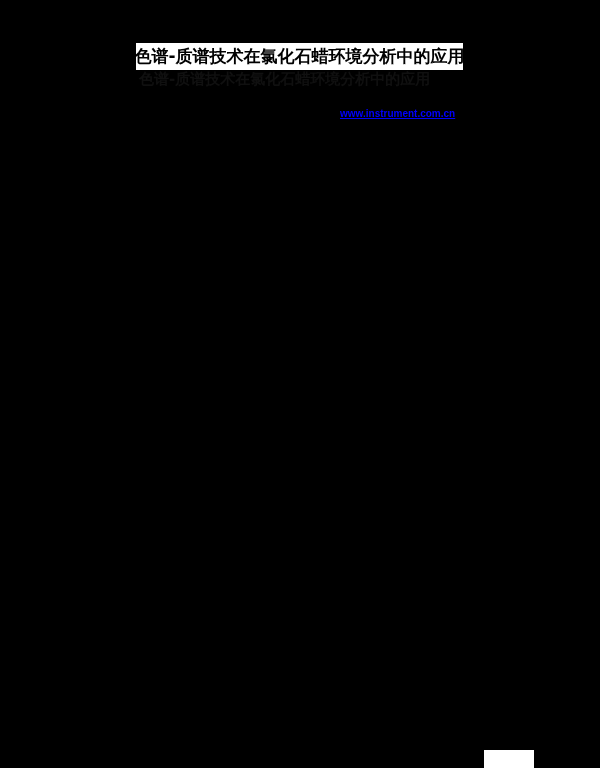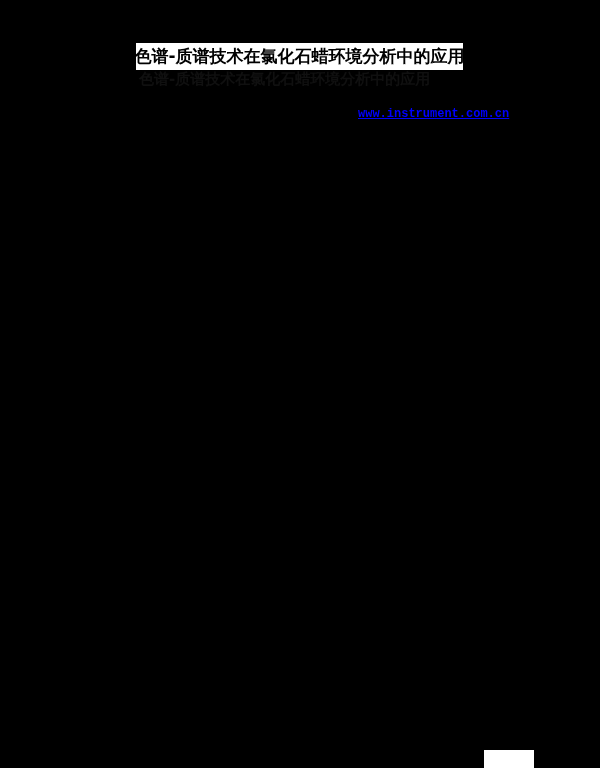--- a/index.html
+++ b/index.html
@@ -47,32 +47,32 @@
     width: 330px;
     color: #101010;
     font-size: 15px;
     font-weight: bold;
     white-space: nowrap;
     line-height: 1;
     user-select: none;
   }
   .watermark-link {
     position: absolute;
-    left: 358px;
+    left: 340px;
     top: 109px;
     width: 100px;
     height: 10px;
-    font-size: 12px;
+    font-size: 10px;
     font-weight: bold;
     color: #0000ff;
     text-decoration: underline;
     white-space: nowrap;
     line-height: 10px;
     letter-spacing: 0px;
-    font-family: Liberation Mono, monospace;
+    font-family: Liberation Sans, sans-serif;
   }
   .page-number-box {
     position: absolute;
     left: 484px;
     top: 750px;
     width: 50px;
     height: 18px;
     background: #ffffff;
   }
 </style>

